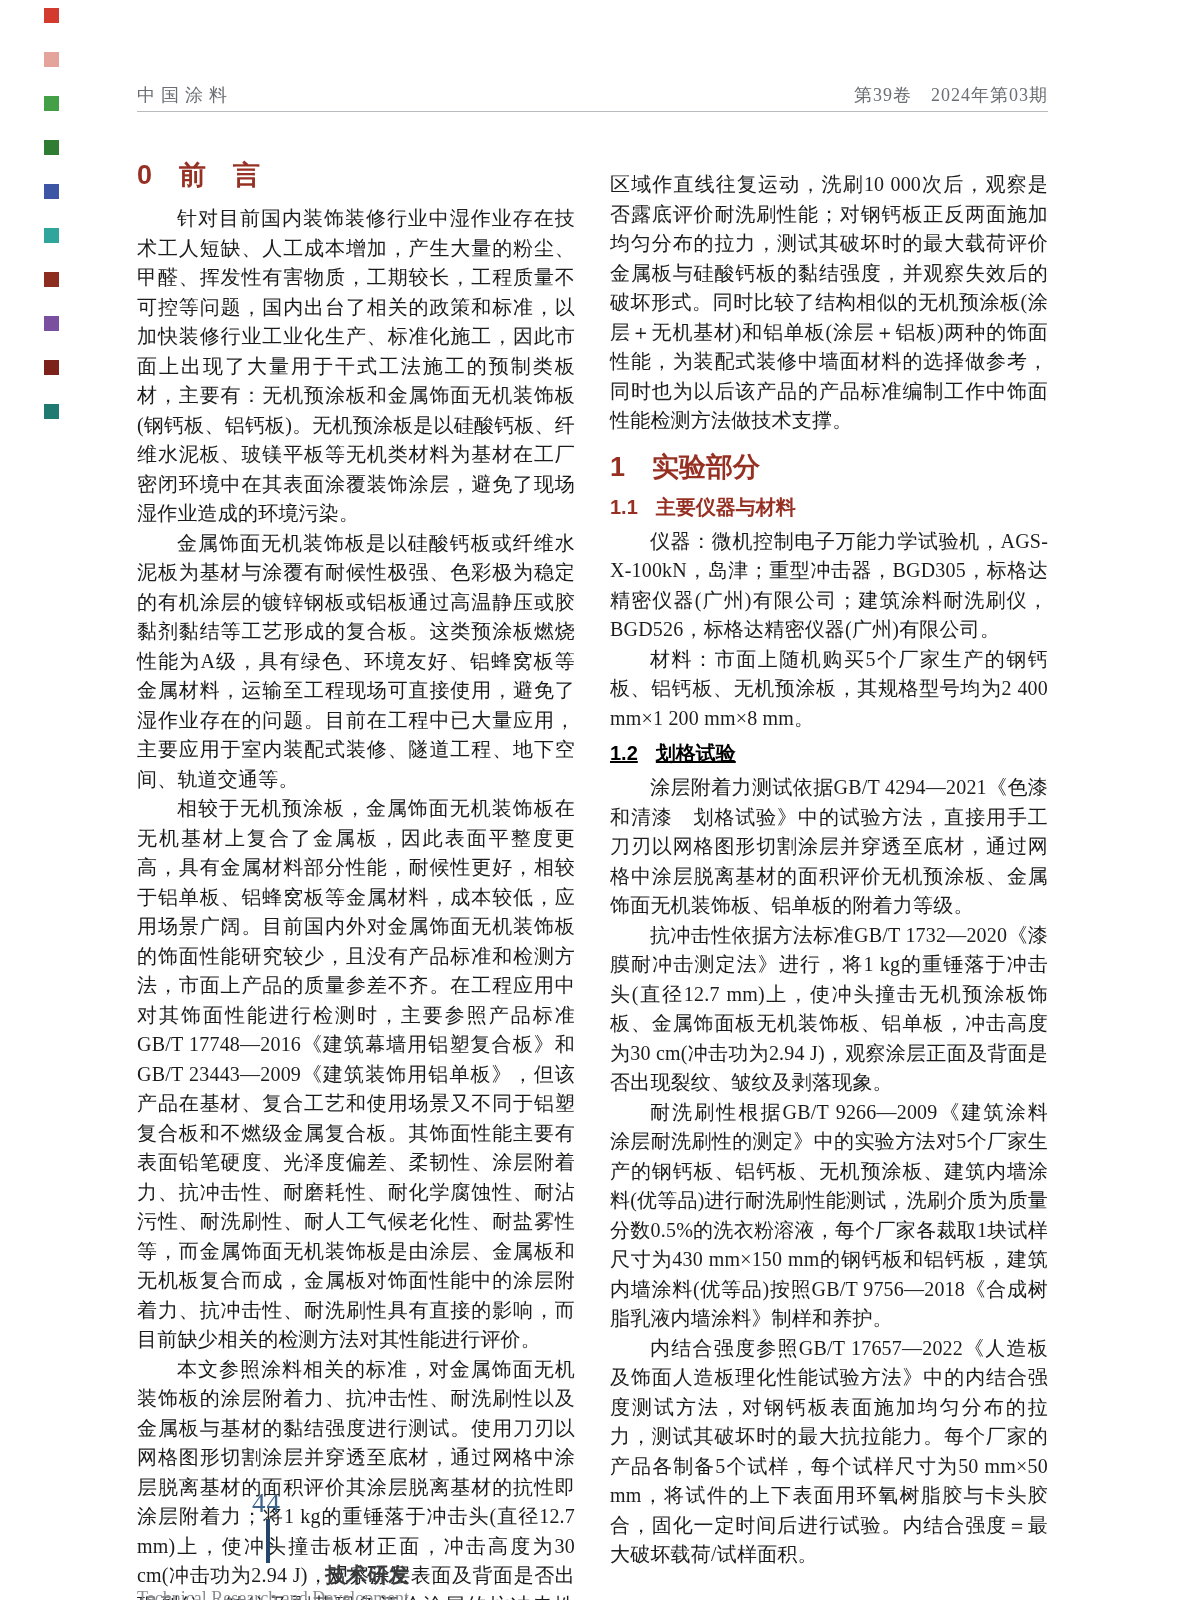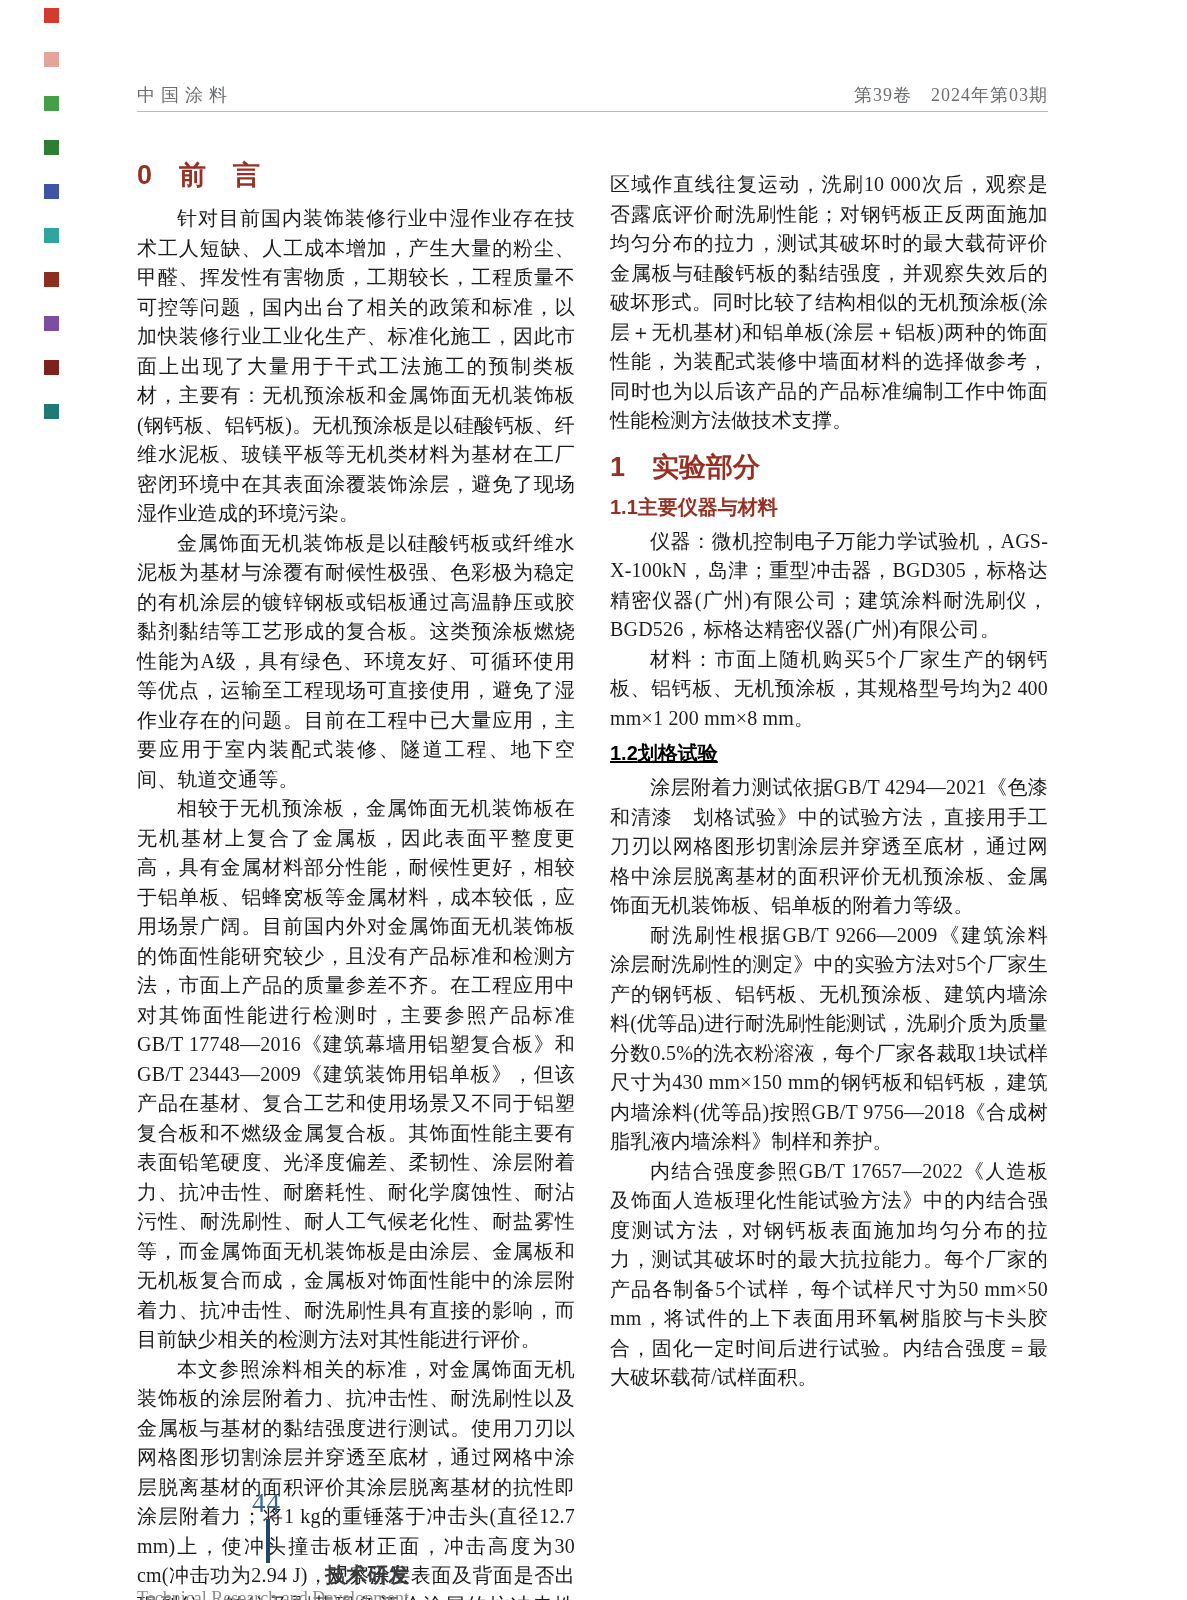--- a/index.html
+++ b/index.html
@@ -40,21 +40,21 @@
     text-align:left;letter-spacing:0;
   }
   .h-sec .num{margin-right:27px;}
   .h-sec.exp{margin:14px 0 10px 0;}
   .h-sub{
     font-family:"Liberation Sans","DejaVu Sans",sans-serif;
     font-weight:bold;font-size:20px;line-height:26px;
     margin:7px 0 7px 0;display:flex;align-items:baseline;
     text-align:left;letter-spacing:0;
   }
-  .h-sub .num{}
+  .h-sub .num{margin-right:18px;}
   
   .footer{position:absolute;left:137px;top:1488px;display:flex;align-items:center;flex-direction:column;}
   .footer .pagenum{
     font-size:27px;letter-spacing:1px;margin-right:13px;
     font-family:"Liberation Serif","DejaVu Serif",serif;
   }
   .footer .bar{width:4px;height:44px;margin-right:11px;}
   .footer .col-title-cn{
     font-family:"Liberation Sans","DejaVu Sans",sans-serif;
     font-weight:bold;font-size:21px;color:#3a3c3e;line-height:24px;text-align:right;
@@ -85,21 +85,21 @@
     <span class="journal">中国涂料</span>
     <span class="issue">第39卷　2024年第03期</span>
   </div>
 
   <div class="col col-left">
     <div class="h-sec" style="color:#963023;">
       <span class="num">0</span>
       <span>前　言</span>
     </div>
     <p class="indent">针对目前国内装饰装修行业中湿作业存在技术工人短缺、人工成本增加，产生大量的粉尘、甲醛、挥发性有害物质，工期较长，工程质量不可控等问题，国内出台了相关的政策和标准，以加快装修行业工业化生产、标准化施工，因此市面上出现了大量用于干式工法施工的预制类板材，主要有：无机预涂板和金属饰面无机装饰板(钢钙板、铝钙板)。无机预涂板是以硅酸钙板、纤维水泥板、玻镁平板等无机类材料为基材在工厂密闭环境中在其表面涂覆装饰涂层，避免了现场湿作业造成的环境污染。</p>
-    <p class="indent">金属饰面无机装饰板是以硅酸钙板或纤维水泥板为基材与涂覆有耐候性极强、色彩极为稳定的有机涂层的镀锌钢板或铝板通过高温静压或胶黏剂黏结等工艺形成的复合板。这类预涂板燃烧性能为A级，具有绿色、环境友好、可循环使用等优点，运输至工程现场可直接使用，避免了湿作业存在的问题。目前在工程中已大量应用，主要应用于室内装配式装修、隧道工程、地下空间、轨道交通等。</p>
+    <p class="indent">金属饰面无机装饰板是以硅酸钙板或纤维水泥板为基材与涂覆有耐候性极强、色彩极为稳定的有机涂层的镀锌钢板或铝板通过高温静压或胶黏剂黏结等工艺形成的复合板。这类预涂板燃烧性能为A级，具有绿色、环境友好、铝蜂窝板等金属材料，运输至工程现场可直接使用，避免了湿作业存在的问题。目前在工程中已大量应用，主要应用于室内装配式装修、隧道工程、地下空间、轨道交通等。</p>
     <p class="indent">相较于无机预涂板，金属饰面无机装饰板在无机基材上复合了金属板，因此表面平整度更高，具有金属材料部分性能，耐候性更好，相较于铝单板、铝蜂窝板等金属材料，成本较低，应用场景广阔。目前国内外对金属饰面无机装饰板的饰面性能研究较少，且没有产品标准和检测方法，市面上产品的质量参差不齐。在工程应用中对其饰面性能进行检测时，主要参照产品标准GB/T 17748—2016《建筑幕墙用铝塑复合板》和GB/T 23443—2009《建筑装饰用铝单板》，但该产品在基材、复合工艺和使用场景又不同于铝塑复合板和不燃级金属复合板。其饰面性能主要有表面铅笔硬度、光泽度偏差、柔韧性、涂层附着力、抗冲击性、耐磨耗性、耐化学腐蚀性、耐沾污性、耐洗刷性、耐人工气候老化性、耐盐雾性等，而金属饰面无机装饰板是由涂层、金属板和无机板复合而成，金属板对饰面性能中的涂层附着力、抗冲击性、耐洗刷性具有直接的影响，而目前缺少相关的检测方法对其性能进行评价。</p>
     <p class="indent">本文参照涂料相关的标准，对金属饰面无机装饰板的涂层附着力、抗冲击性、耐洗刷性以及金属板与基材的黏结强度进行测试。使用刀刃以网格图形切割涂层并穿透至底材，通过网格中涂层脱离基材的面积评价其涂层脱离基材的抗性即涂层附着力；将1 kg的重锤落于冲击头(直径12.7 mm)上，使冲头撞击板材正面，冲击高度为30 cm(冲击功为2.94 J)，观察涂层表面及背面是否出现裂纹、皱纹及剥落现象评价涂层的抗冲击性能；使用刷子在饰面层表面中间100 mm</p>
   </div>
 
   <div class="col col-right">
     <p>区域作直线往复运动，洗刷10 000次后，观察是否露底评价耐洗刷性能；对钢钙板正反两面施加均匀分布的拉力，测试其破坏时的最大载荷评价金属板与硅酸钙板的黏结强度，并观察失效后的破坏形式。同时比较了结构相似的无机预涂板(涂层＋无机基材)和铝单板(涂层＋铝板)两种的饰面性能，为装配式装修中墙面材料的选择做参考，同时也为以后该产品的产品标准编制工作中饰面性能检测方法做技术支撑。</p>
 
     <div class="h-sec exp" style="color:#963023;">
       <span class="num">1</span>
       <span>实验部分</span>
@@ -110,20 +110,21 @@
       <span>主要仪器与材料</span>
     </div>
     <p class="indent">仪器：微机控制电子万能力学试验机，AGS-X-100kN，岛津；重型冲击器，BGD305，标格达精密仪器(广州)有限公司；建筑涂料耐洗刷仪，BGD526，标格达精密仪器(广州)有限公司。</p>
     <p class="indent">材料：市面上随机购买5个厂家生产的钢钙板、铝钙板、无机预涂板，其规格型号均为2 400 mm×1 200 mm×8 mm。</p>
 
     <div class="h-sub" style="color:#000000;text-decoration:underline;">
       <span class="num">1.2</span>
       <span>划格试验</span>
     </div>
     <p class="indent">涂层附着力测试依据GB/T 4294—2021《色漆和清漆　划格试验》中的试验方法，直接用手工刀刃以网格图形切割涂层并穿透至底材，通过网格中涂层脱离基材的面积评价无机预涂板、金属饰面无机装饰板、铝单板的附着力等级。</p>
+    <p class="indent">抗冲击性依据方法标准GB/T 1732—2020《漆膜耐冲击测定法》进行，将1 kg的重锤落于冲击头(直径12.7 mm)上，使冲头撞击无机预涂板饰板、金属饰面板无机装饰板、铝单板，冲击高度为30 cm(冲击功为2.94 J)，观察涂层正面及背面是否出现裂纹、皱纹及剥落现象。</p>
     <p class="indent">耐洗刷性根据GB/T 9266—2009《建筑涂料　涂层耐洗刷性的测定》中的实验方法对5个厂家生产的钢钙板、铝钙板、无机预涂板、建筑内墙涂料(优等品)进行耐洗刷性能测试，洗刷介质为质量分数0.5%的洗衣粉溶液，每个厂家各裁取1块试样尺寸为430 mm×150 mm的钢钙板和铝钙板，建筑内墙涂料(优等品)按照GB/T 9756—2018《合成树脂乳液内墙涂料》制样和养护。</p>
     <p class="indent">内结合强度参照GB/T 17657—2022《人造板及饰面人造板理化性能试验方法》中的内结合强度测试方法，对钢钙板表面施加均匀分布的拉力，测试其破坏时的最大抗拉能力。每个厂家的产品各制备5个试样，每个试样尺寸为50 mm×50 mm，将试件的上下表面用环氧树脂胶与卡头胶合，固化一定时间后进行试验。内结合强度＝最大破坏载荷/试样面积。</p>
   </div>
 
   <div class="footer">
     <span class="pagenum" style="color:#3f648c;">44</span>
     <span class="bar" style="background:#24466b;"></span>
     <span>
       <div class="col-title-cn">技术研发</div>
       <div class="col-title-en">Technical Research and Development</div>

